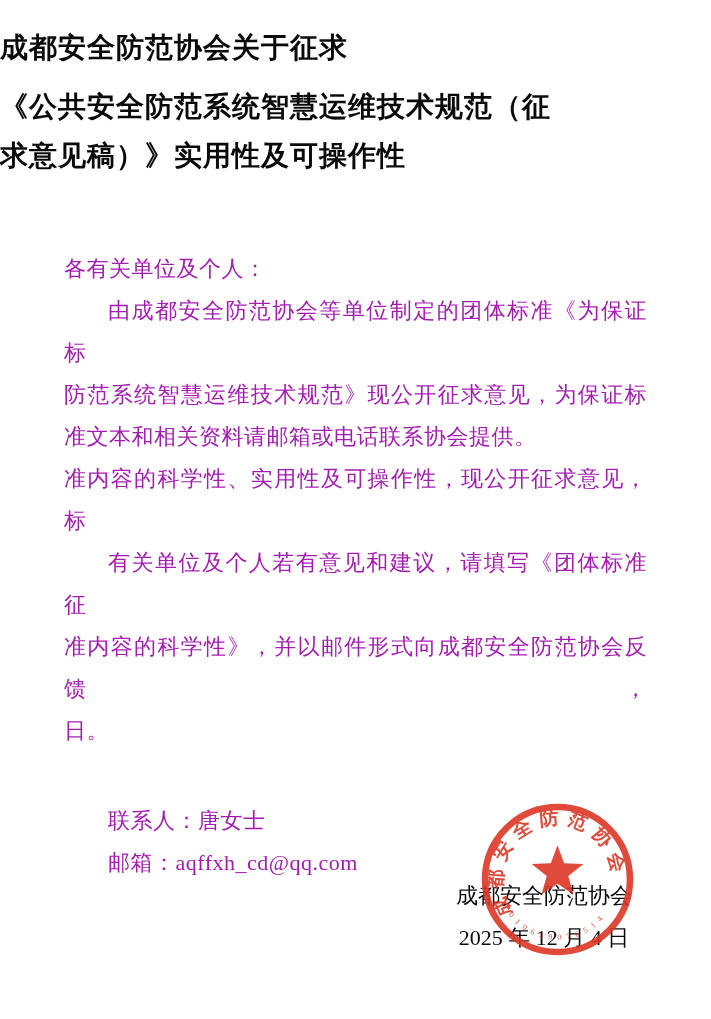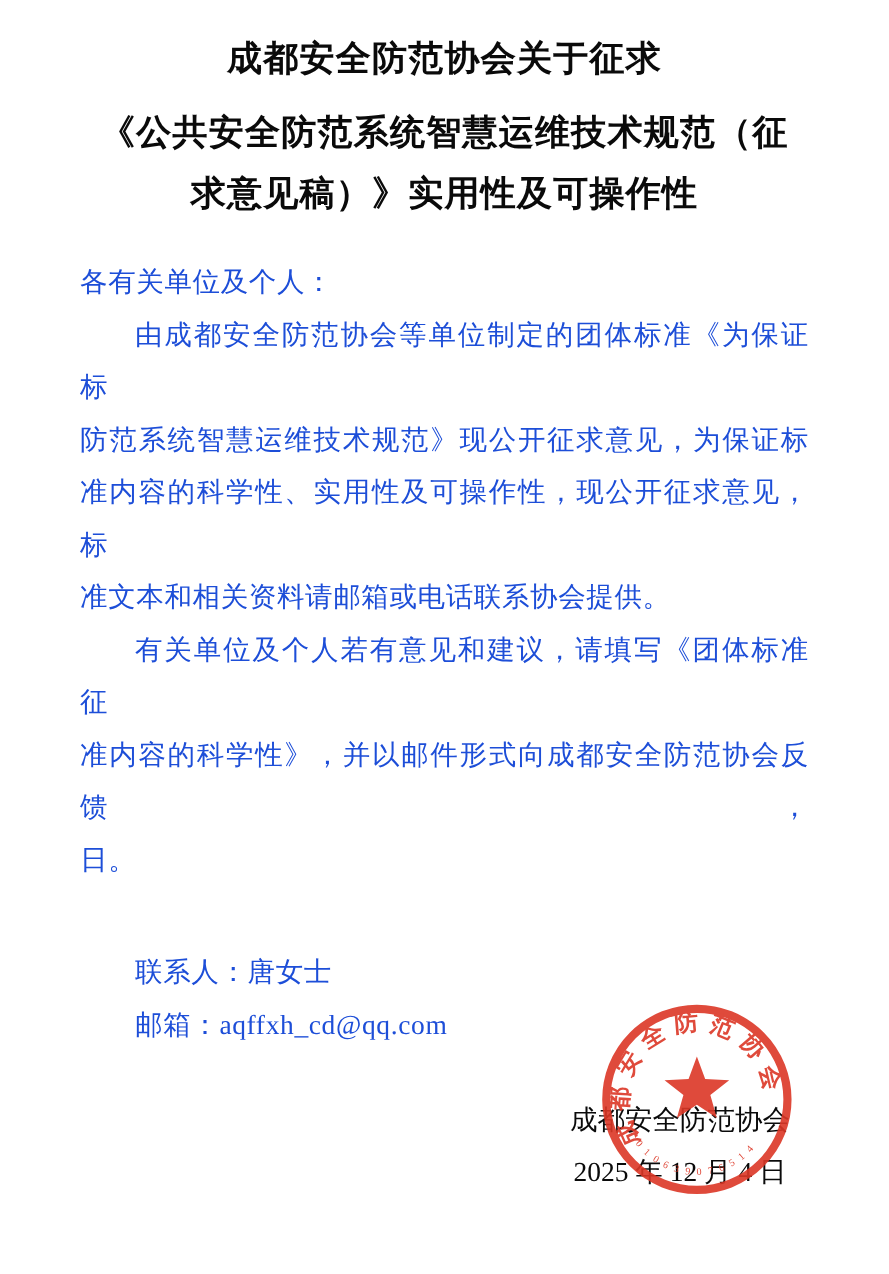--- a/index.html
+++ b/index.html
@@ -6,34 +6,34 @@
   .page{
     position:relative;
     width:711px;height:1019px;
     background:#ffffff;
     color:#000;
     font-family:"Liberation Serif","DejaVu Serif",serif;
     overflow:hidden;
   }
   .title{
     padding-top:30px;
-    text-align:center;
+    text-align:left;
     font-weight:bold;
     font-size:28px;
     letter-spacing:1px;
     color:#0a0a0a;
   }
   .title .t1{line-height:36px;margin-bottom:16px;}
   .title .tn{line-height:49px;}
   .content{
-    margin-top:25px;
+    margin-top:68px;
     padding:0 64px;
     font-size:22px;
     line-height:42px;
-    color:#1d4ed8;
+    color:#a21caf;
   }
   .bline{
     text-align:justify;
     text-align-last:justify;
     letter-spacing:0.5px;
   }
   .bline.last{text-align-last:left;}
   .ind{text-indent:2em;}
   .salutation{letter-spacing:0.5px;}
   .contacts{margin-top:48px;margin-left:2em;letter-spacing:0.5px;font-family:Liberation Serif, serif;}
@@ -65,22 +65,22 @@
     <div class="tn">《公共安全防范系统智慧运维技术规范（征</div>
     <div class="tn">求意见稿）》实用性及可操作性</div>
   </div>
 
   <div class="content">
     <div class="salutation">各有关单位及个人：</div>
 
     <div>
       <div class="bline ind">由成都安全防范协会等单位制定的团体标准《为保证标</div>
       <div class="bline">防范系统智慧运维技术规范》现公开征求意见，为保证标</div>
+      <div class="bline last">准文本和相关资料请邮箱或电话联系协会提供。</div>
       <div class="bline">准内容的科学性、实用性及可操作性，现公开征求意见，标</div>
-      <div class="bline last">准文本和相关资料请邮箱或电话联系协会提供。</div>
     </div>
 
     <div>
       <div class="bline ind">有关单位及个人若有意见和建议，请填写《团体标准征</div>
       <div class="bline">准内容的科学性》，并以邮件形式向成都安全防范协会反馈，</div>
       <div class="bline last">日。</div>
     </div>
 
     <div class="contacts">
       <div>联系人：唐女士</div>

